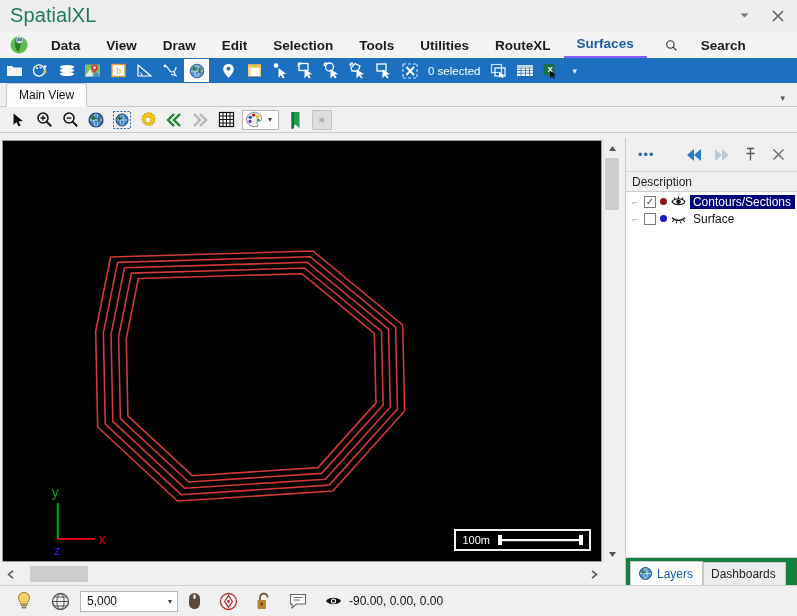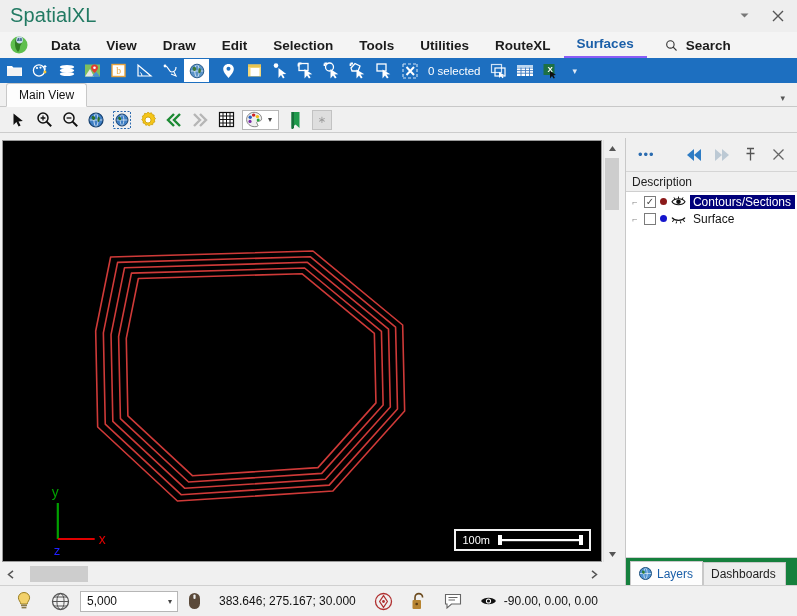--- a/index.html
+++ b/index.html
@@ -44,21 +44,21 @@
     width: 38px; height: 26px; display:flex; align-items:center; justify-content:center;
   }
   .menu-item {
     padding: 3px 13px 5px 13px; font-size:13.5px; color:#1b1b1b; cursor:default;
     white-space:nowrap;
   }
   .menu-item.active {
     color:#1b5fa8; border-bottom:2px solid #8b5cf6;
   }
   .menu-search {
-    display:flex; align-items:center; gap:8px; padding: 3px 10px 5px 18px;
+    display:flex; align-items:center; gap:23px; padding: 3px 10px 5px 18px;
     font-size:13.5px; color:#1b1b1b;
   }
 
   
   .ribbon {
     height: 25px; background:#1d6fc0;
     display:flex; align-items:center; padding-left:2px;
     position:relative;
   }
   .rb-ic {
@@ -635,23 +635,20 @@
       <span>5,000</span>
       <span class="caret">▾</span>
     </div>
     <div class="sb-cell">
       <svg width="13" height="18" viewBox="0 0 13 18">
           <rect x="1" y="1" width="11" height="16" rx="5.5" fill="#5b4a3a"></rect>
           <rect x="5.4" y="2.5" width="2.2" height="4.5" rx="1.1" fill="#eee"></rect>
         </svg>
     </div>
     <div class="sb-cell">
-      <span class="sb-txt">383.646; 275.167; 30.000</span>
-    </div>
-    <div class="sb-cell">
       <svg width="19" height="19" viewBox="0 0 19 19">
           <circle cx="9.5" cy="9.5" r="8" fill="none" stroke="#b03030" stroke-width="1.3"></circle>
           <path d="M9.5 3.6 L13.4 9.5 L9.5 15.4 L5.6 9.5 Z" fill="none" stroke="#b03030" stroke-width="1.2"></path>
           <circle cx="9.5" cy="9.5" r="1.4" fill="#b03030"></circle>
         </svg>
     </div>
     <div class="sb-cell">
       <svg width="15" height="19" viewBox="0 0 15 19">
           <path d="M4 8 V5.4 C4 3.2 5.7 1.6 7.8 1.6 C9.9 1.6 11.6 3.2 11.6 5.4" fill="none" stroke="#6b4a1d" stroke-width="1.6"></path>
           <rect x="1.5" y="8" width="8.5" height="9" rx="1" fill="#b78431"></rect>

